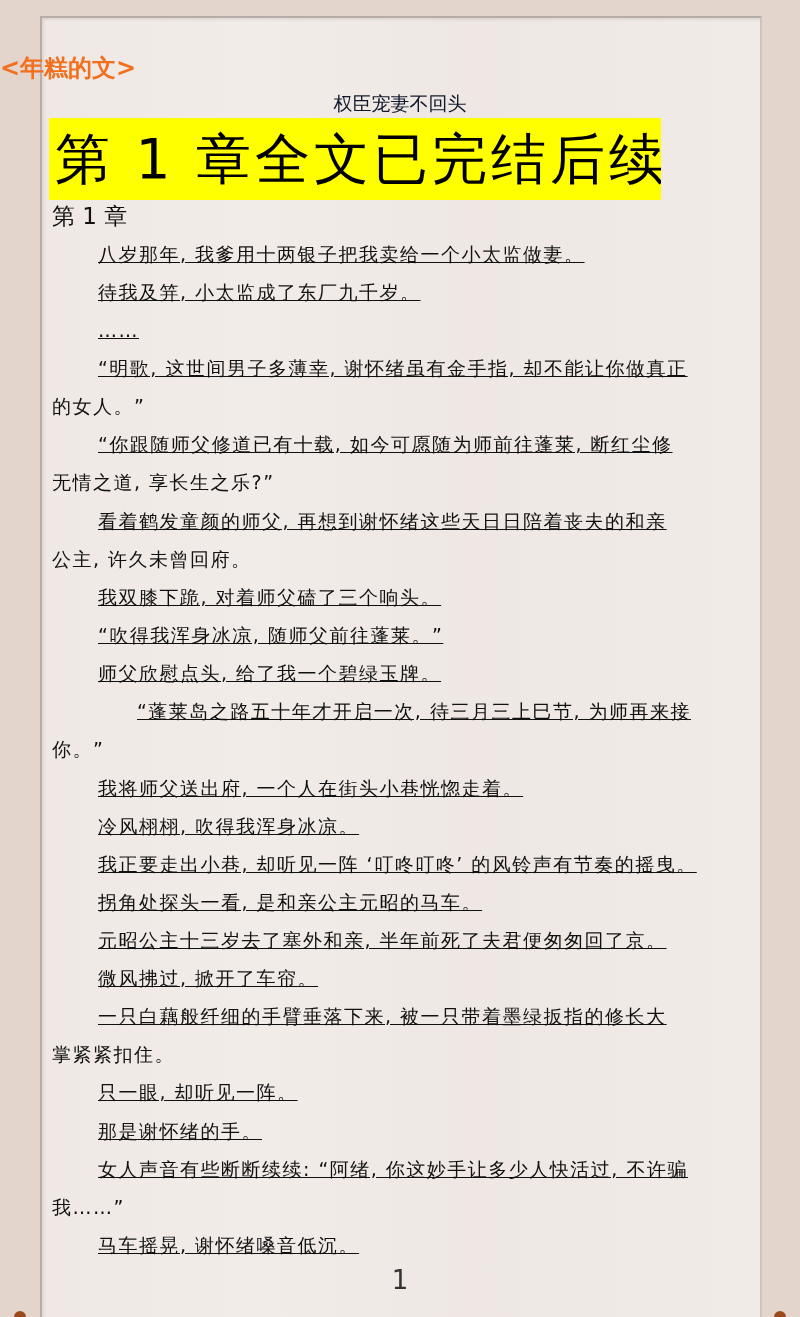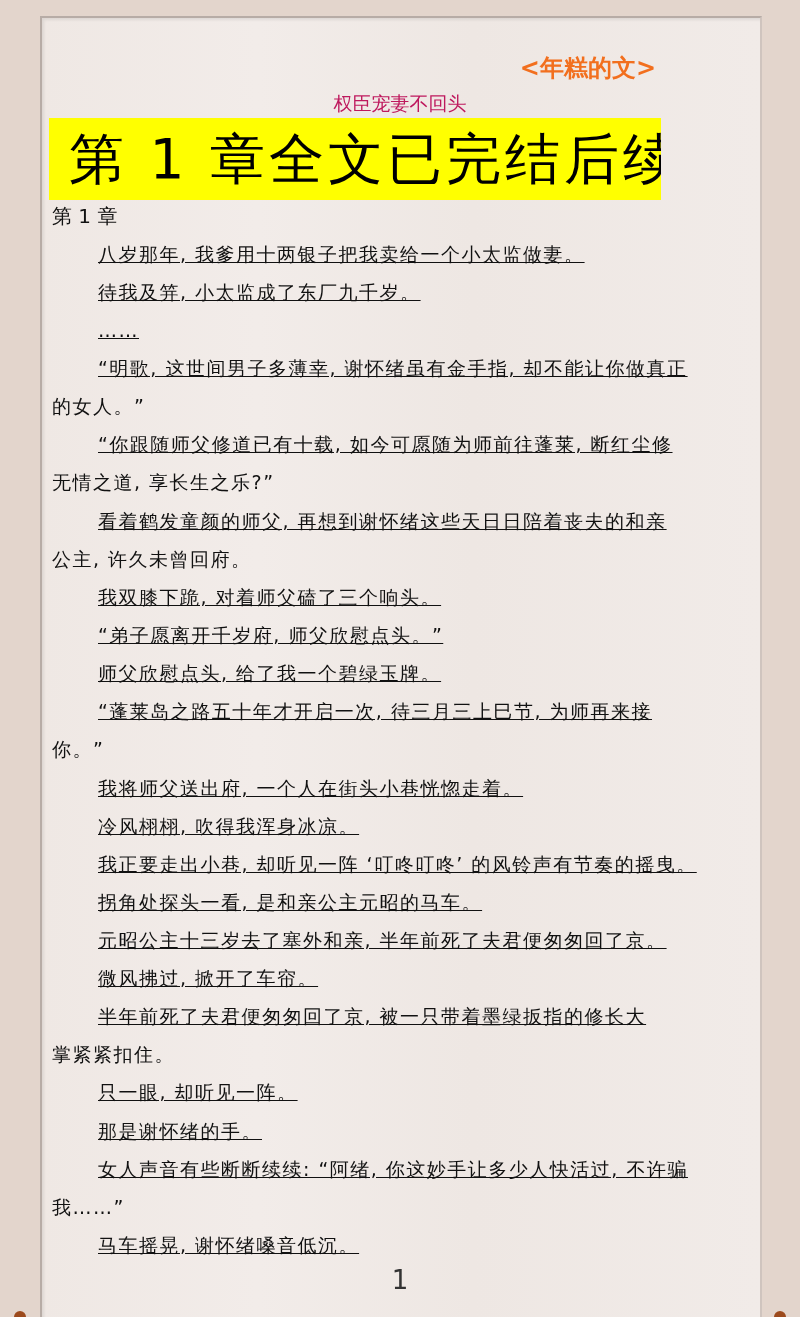--- a/index.html
+++ b/index.html
@@ -25,57 +25,57 @@
       border-top: 2px solid #b7aca6;
       border-right: 2px solid #cfc4be;
       box-sizing: border-box;
       box-shadow: inset 2px 2px 3px rgba(0,0,0,0.08);
     }
     .author {
       position: absolute;
       left: 0;
       width: 656px;
       top: 48px;
-      text-align: right;
+      text-align: left;
       color: #f26f1e;
       font-size: 24px;
       font-weight: bold;
       line-height: 40px;
     }
     .subtitle {
       position: absolute;
       left: 0;
       width: 800px;
       top: 88px;
       text-align: center;
-      color: #be185d;
+      color: #0f172a;
       font-size: 19px;
       line-height: 30px;
     }
     .banner {
       position: absolute;
       left: 49px;
       top: 118px;
       width: 612px;
       height: 82px;
       background: #ffff00;
       box-sizing: border-box;
-      padding-left: 20px;
+      padding-left: 6px;
       font-size: 55px;
       line-height: 82px;
       color: #000;
       letter-spacing: 4px;
       white-space: nowrap;
       overflow: hidden;
     }
     .chapter {
       position: absolute;
       left: 52px;
       top: 201px;
-      font-size: 20px;
+      font-size: 23px;
       line-height: 30px;
       color: #111;
     }
     .line {
       position: absolute;
       font-size: 19px;
       line-height: 30px;
       color: #111;
       white-space: nowrap;
       letter-spacing: 1.5px;
@@ -115,31 +115,31 @@
     <div class="line indent" style="top: 239px;">八岁那年, 我爹用十两银子把我卖给一个小太监做妻。</div>
     <div class="line indent" style="top: 277px;">待我及笄, 小太监成了东厂九千岁。</div>
     <div class="line indent" style="top: 315px;">……</div>
     <div class="line indent" style="top: 353px;">“明歌, 这世间男子多薄幸, 谢怀绪虽有金手指, 却不能让你做真正</div>
     <div class="line flush" style="top: 391px;">的女人。”</div>
     <div class="line indent" style="top: 429px;">“你跟随师父修道已有十载, 如今可愿随为师前往蓬莱, 断红尘修</div>
     <div class="line flush" style="top: 467px;">无情之道, 享长生之乐?”</div>
     <div class="line indent" style="top: 506px;">看着鹤发童颜的师父, 再想到谢怀绪这些天日日陪着丧夫的和亲</div>
     <div class="line flush" style="top: 544px;">公主, 许久未曾回府。</div>
     <div class="line indent" style="top: 582px;">我双膝下跪, 对着师父磕了三个响头。</div>
-    <div class="line indent" style="top: 620px;">“弟子愿离开千岁府, 师父欣慰点头。”</div>
+    <div class="line indent" style="top: 620px;">“吹得我浑身冰凉, 随师父前往蓬莱。”</div>
     <div class="line indent" style="top: 658px; text-align: center;">师父欣慰点头, 给了我一个碧绿玉牌。</div>
-    <div class="line indent" style="top: 696px;">“蓬莱岛之路五十年才开启一次, 待三月三上巳节, 为师再来接</div>
+    <div class="line indent" style="top: 696px; margin-left: 39px;">“蓬莱岛之路五十年才开启一次, 待三月三上巳节, 为师再来接</div>
     <div class="line flush" style="top: 734px;">你。”</div>
     <div class="line indent" style="top: 773px;">我将师父送出府, 一个人在街头小巷恍惚走着。</div>
     <div class="line indent" style="top: 811px;">冷风栩栩, 吹得我浑身冰凉。</div>
     <div class="line indent" style="top: 849px;">我正要走出小巷, 却听见一阵 ‘叮咚叮咚’ 的风铃声有节奏的摇曳。</div>
     <div class="line indent" style="top: 887px;">拐角处探头一看, 是和亲公主元昭的马车。</div>
     <div class="line indent" style="top: 925px; text-align: right;">元昭公主十三岁去了塞外和亲, 半年前死了夫君便匆匆回了京。</div>
     <div class="line indent" style="top: 963px;">微风拂过, 掀开了车帘。</div>
-    <div class="line indent" style="top: 1001px;">半年前死了夫君便匆匆回了京, 被一只带着墨绿扳指的修长大</div>
+    <div class="line indent" style="top: 1001px;">一只白藕般纤细的手臂垂落下来, 被一只带着墨绿扳指的修长大</div>
     <div class="line flush" style="top: 1039px;">掌紧紧扣住。</div>
     <div class="line indent" style="top: 1077px;">只一眼, 却听见一阵。</div>
     <div class="line indent" style="top: 1116px;">那是谢怀绪的手。</div>
     <div class="line indent" style="top: 1154px;">女人声音有些断断续续: “阿绪, 你这妙手让多少人快活过, 不许骗</div>
     <div class="line flush" style="top: 1192px;">我……”</div>
     <div class="line indent" style="top: 1230px;">马车摇晃, 谢怀绪嗓音低沉。</div>
   </div>
 
 <div class="pagenum">1</div>
 

